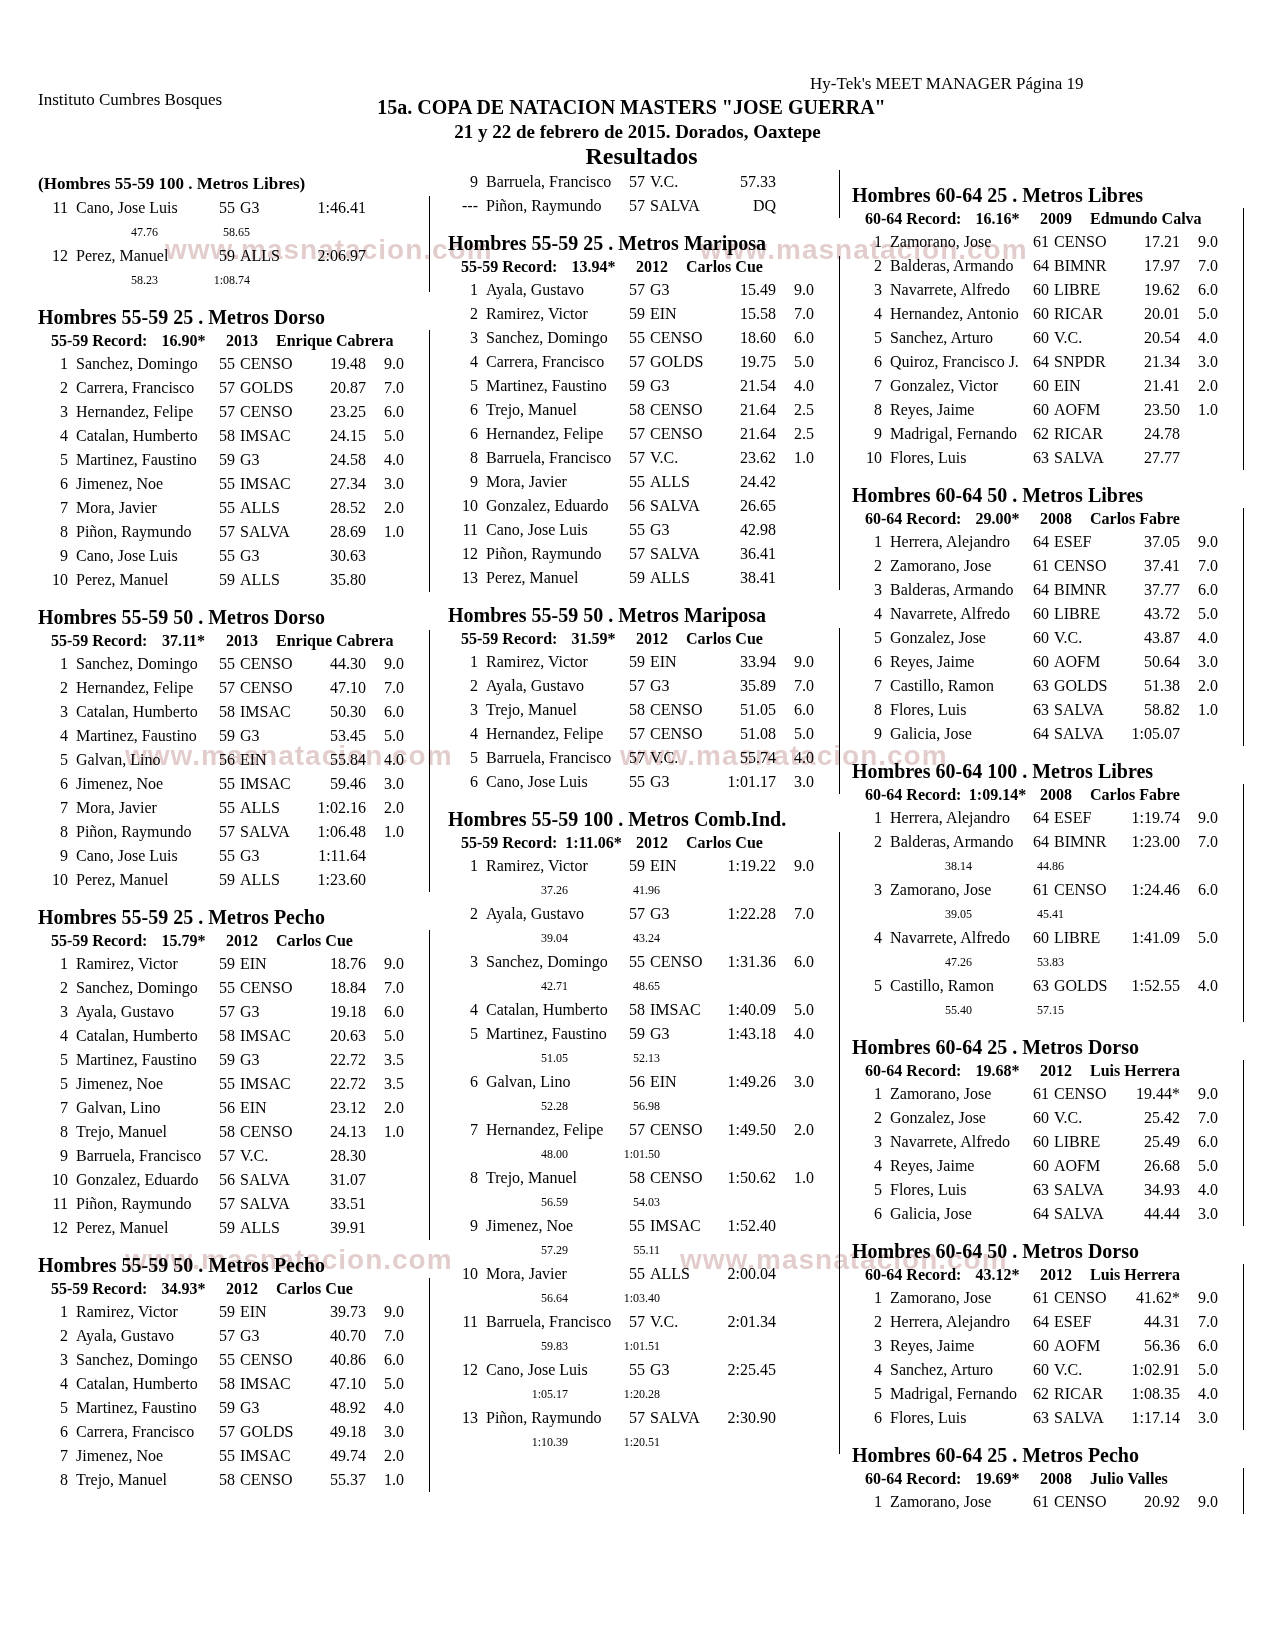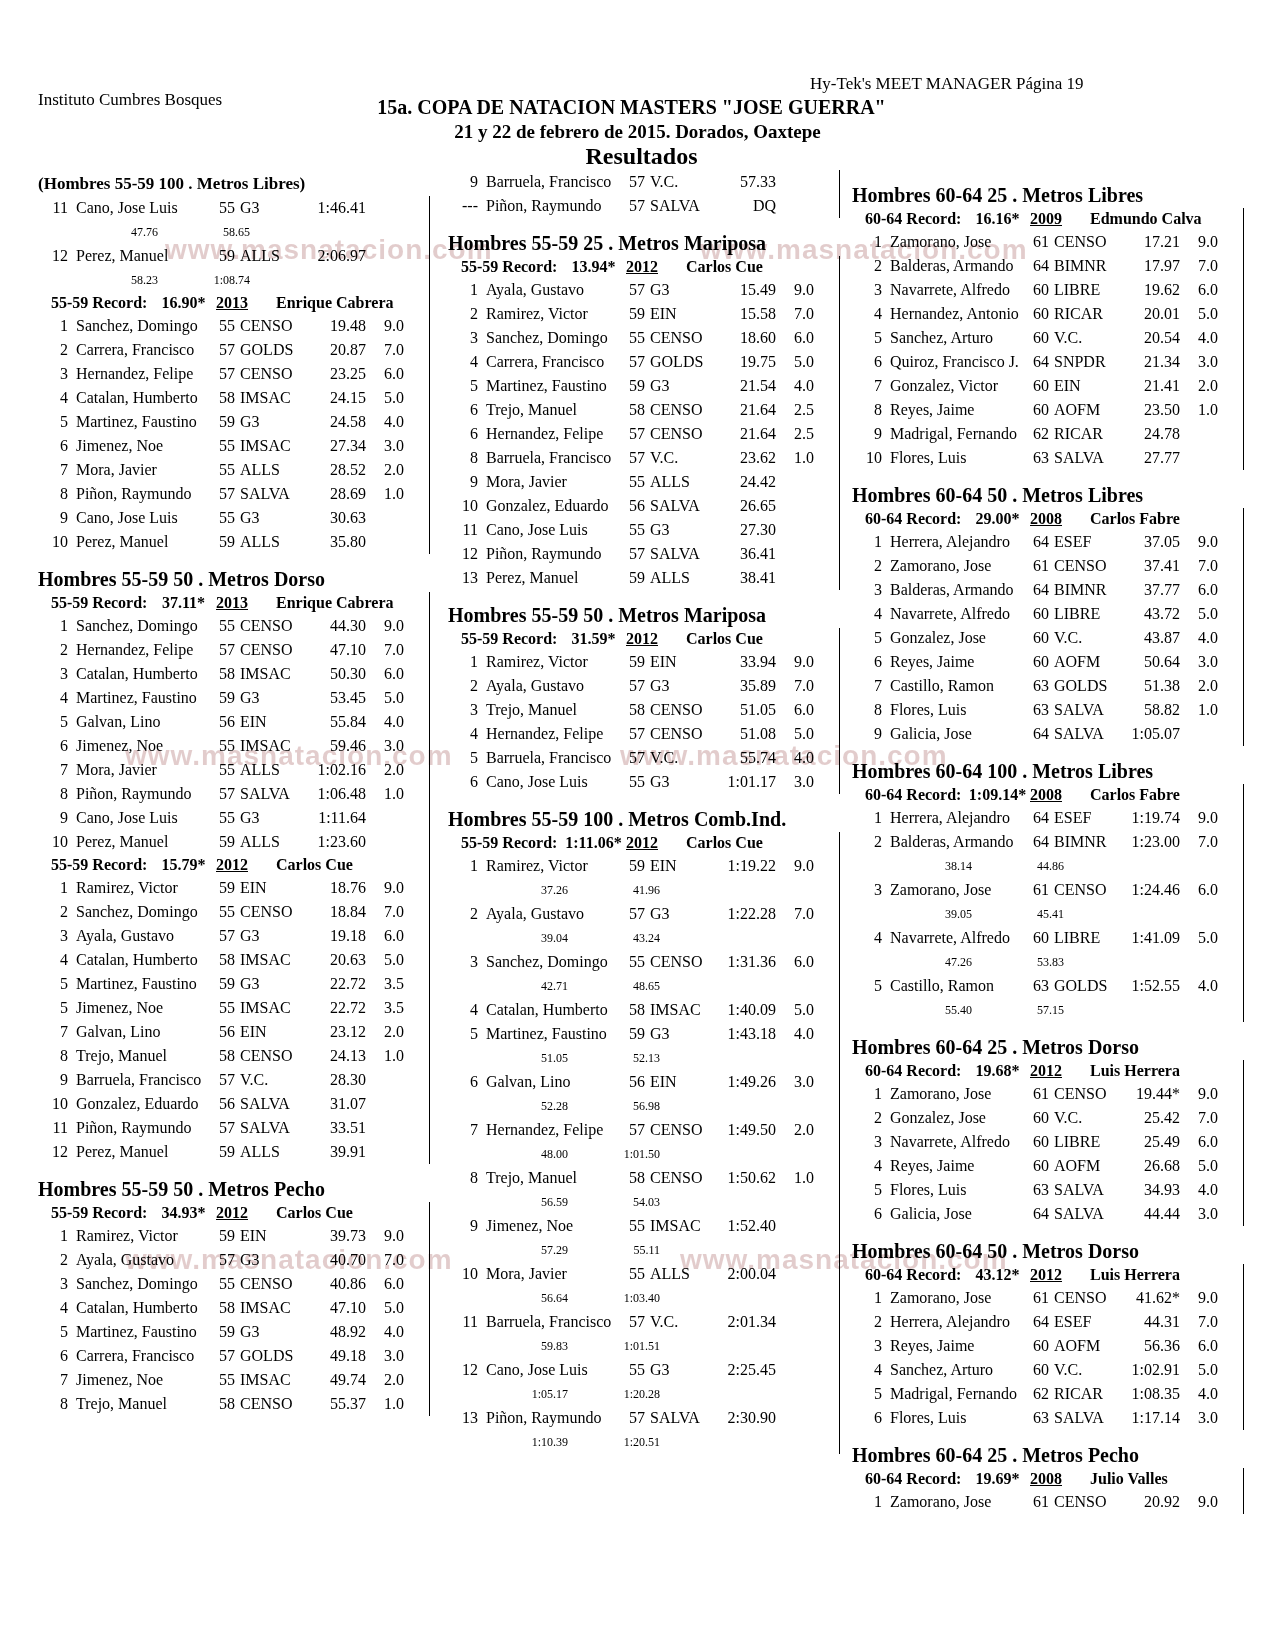--- a/index.html
+++ b/index.html
@@ -20,21 +20,21 @@
   #col-1 { left:448px; }
   #col-2 { left:852px; }
 
   .sec-title { font-weight:bold; font-size:20px; line-height:26px; padding-top:12px; white-space:nowrap; }
   .sec-title.cont { font-size:17px; padding-top:2px; line-height:24px; }
   .sec-body { border-right:1px solid #000; }
 
   .record { display:flex; font-weight:bold; font-size:16px; line-height:22px; white-space:nowrap; }
   .r-label { padding-left:13px; width:100px; flex:none; }
   .r-mark  { width:65px; text-align:center; flex:none; }
-  .r-year  { width:52px; flex:none;text-decoration:underline; }
+  .r-year  { width:52px; text-align:center; flex:none; }
   .r-holder{ padding-left:8px; }
 
   .row { display:flex; font-size:16px; line-height:24px; height:24px; white-space:nowrap; }
   .c-place { width:30px;  text-align:right; flex:none; }
   .c-name  { width:134px; margin-left:8px; overflow:hidden; flex:none; }
   .c-age   { width:25px;  text-align:right; flex:none; }
   .c-team  { width:58px;  margin-left:5px; overflow:hidden; flex:none; }
   .c-time  { width:68px;  text-align:right; flex:none; }
   .c-pts   { width:38px;  text-align:right; flex:none; }
 
@@ -95,20 +95,21 @@
             <span class="c-time">2:06.97</span>
             <span class="c-pts"></span>
           </div>
           <div class="splits-row">
             <span class="s1">58.23</span>
             <span class="s2">1:08.74</span>
           </div>
         </div>
       </div>
       <div>
+        <div class="sec-title">Hombres 55-59 25 . Metros Dorso</div>
         <div class="sec-body">
           <div class="record">
             <span class="r-label">55-59 Record:</span>
             <span class="r-mark">16.90*</span>
             <span class="r-year">2013</span>
             <span class="r-holder">Enrique Cabrera</span>
           </div>
           <div class="row">
             <span class="c-place">1</span>
             <span class="c-name">Sanchez, Domingo</span>
@@ -276,20 +277,21 @@
             <span class="c-place">10</span>
             <span class="c-name">Perez, Manuel</span>
             <span class="c-age">59</span>
             <span class="c-team">ALLS</span>
             <span class="c-time">1:23.60</span>
             <span class="c-pts"></span>
           </div>
         </div>
       </div>
       <div>
+        <div class="sec-title">Hombres 55-59 25 . Metros Pecho</div>
         <div class="sec-body">
           <div class="record">
             <span class="r-label">55-59 Record:</span>
             <span class="r-mark">15.79*</span>
             <span class="r-year">2012</span>
             <span class="r-holder">Carlos Cue</span>
           </div>
           <div class="row">
             <span class="c-place">1</span>
             <span class="c-name">Ramirez, Victor</span>
@@ -572,21 +574,21 @@
             <span class="c-age">56</span>
             <span class="c-team">SALVA</span>
             <span class="c-time">26.65</span>
             <span class="c-pts"></span>
           </div>
           <div class="row">
             <span class="c-place">11</span>
             <span class="c-name">Cano, Jose Luis</span>
             <span class="c-age">55</span>
             <span class="c-team">G3</span>
-            <span class="c-time">27.30</span>
+            <span class="c-time">42.98</span>
             <span class="c-pts"></span>
           </div>
           <div class="row">
             <span class="c-place">12</span>
             <span class="c-name">Piñon, Raymundo</span>
             <span class="c-age">57</span>
             <span class="c-team">SALVA</span>
             <span class="c-time">36.41</span>
             <span class="c-pts"></span>
           </div>

